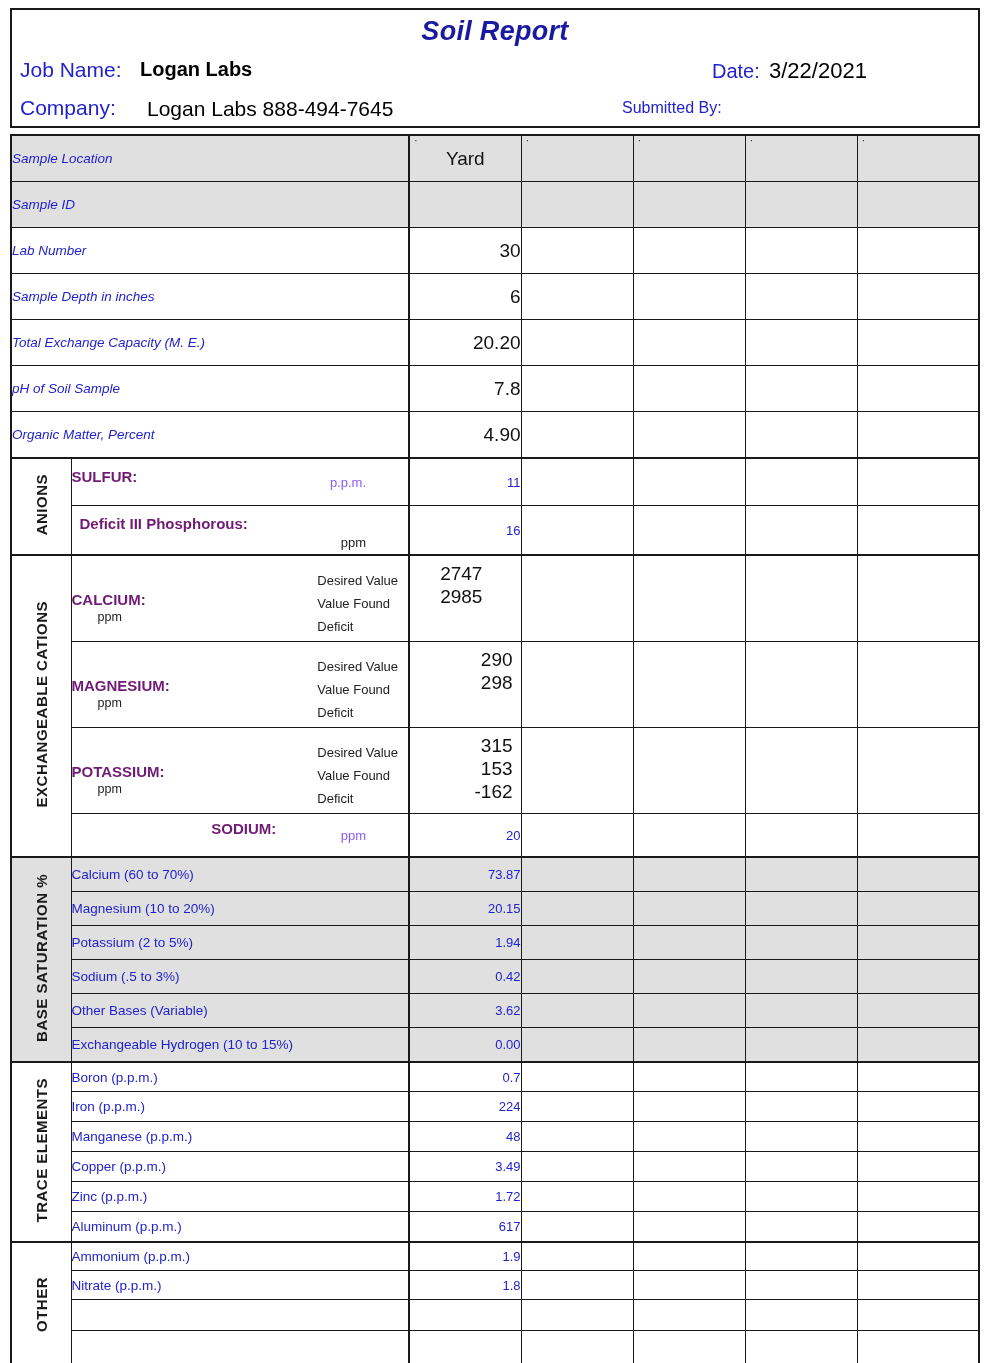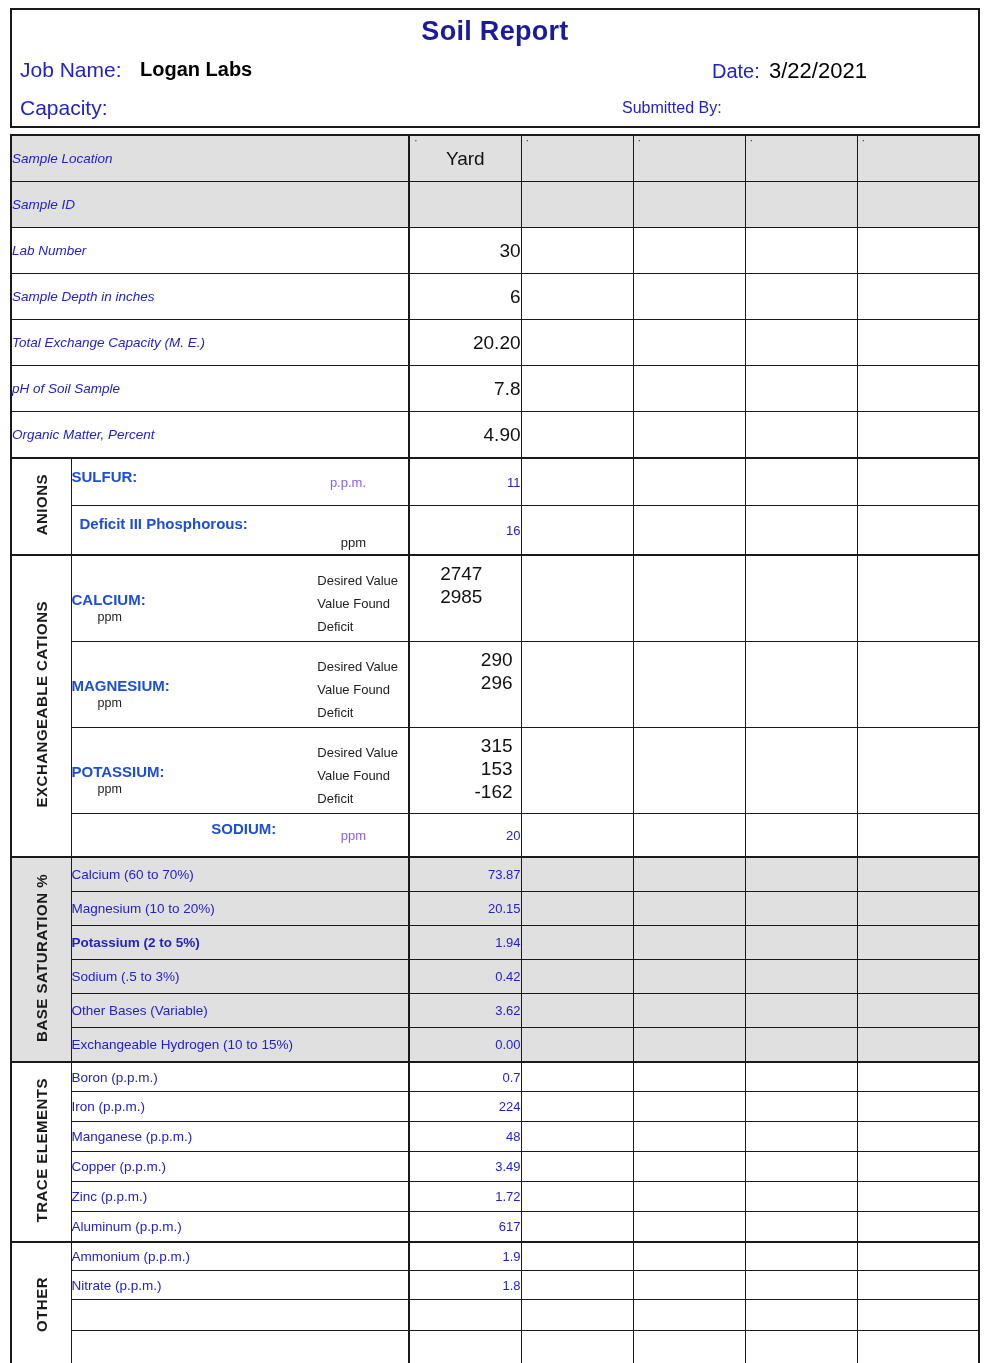--- a/index.html
+++ b/index.html
@@ -29,20 +29,21 @@
     box-sizing: border-box;
     background: #fff;
   }
   .report-title {
     position: absolute;
     left: 0; right: 0;
     top: 6px;
     text-align: center;
     font-size: 27px;
     font-weight: bold;
+    font-style: italic;
     color: #1a1aa0;
     letter-spacing: 0.3px;
   }
   .hdr-lbl {
     position: absolute;
     color: #2222cc;
     font-size: 21px;
     white-space: nowrap;
   }
   .hdr-val {
@@ -141,21 +142,21 @@
     color: #333;
     line-height: 6px;
   }
   td.tickcell { position: relative; }
 
   
   .nutri {
     display: block;
     font-weight: bold;
     font-size: 15px;
-    color: #1d4ed8;
+    color: #701a75;
   }
   .nutri-unit {
     display: block;
     font-size: 12.5px;
     color: #222;
     margin-left: 26px;
     margin-top: 2px;
   }
   .three-lines {
     position: absolute;
@@ -205,21 +206,22 @@
 <body>
 
 <div class="page">
 
   <div class="header-box">
     <div class="report-title">Soil Report</div>
 
     <div class="hdr-lbl lbl-job">Job Name:</div>
     <div class="hdr-val val-job">Logan Labs</div>
 
-    <div class="hdr-lbl lbl-company">Capacity:</div>
+    <div class="hdr-lbl lbl-company">Company:</div>
+    <div class="hdr-val val-company">Logan Labs 888-494-7645</div>
 
     <div class="hdr-lbl lbl-date">Date:</div>
     <div class="hdr-val val-date">3/22/2021</div>
 
     <div class="hdr-lbl lbl-submit">Submitted By:</div>
   </div>
 
   <table class="soil">
     <colgroup>
       <col class="c-sec">
@@ -379,21 +381,21 @@
           <div class="three-lines">
             <div>Desired Value</div>
             <div>Value Found</div>
             <div>Deficit</div>
           </div>
         </div>
       </td>
       <td class="data-cell first" style="vertical-align:top;">
         <div class="stack-vals" style="padding-top:6px;">
           <div>290</div>
-          <div>296</div>
+          <div>298</div>
           <div>&nbsp;</div>
         </div>
       </td>
       <td class="data-cell"></td>
       <td class="data-cell"></td>
       <td class="data-cell"></td>
       <td class="data-cell"></td>
     </tr>
 
     <tr>
@@ -450,21 +452,21 @@
     </tr>
     <tr class="shaded">
       <td class="label-cell" style="height:33px;"><span class="sm-label">Magnesium (10 to 20%)</span></td>
       <td class="data-cell first"><span>20.15</span></td>
       <td class="data-cell"><span></span></td>
       <td class="data-cell"><span></span></td>
       <td class="data-cell"><span></span></td>
       <td class="data-cell"><span></span></td>
     </tr>
     <tr class="shaded">
-      <td class="label-cell" style="height:33px;font-weight:bold;"><span class="sm-label">Potassium (2 to 5%)</span></td>
+      <td class="label-cell" style="height:33px;"><span class="sm-label">Potassium (2 to 5%)</span></td>
       <td class="data-cell first"><span>1.94</span></td>
       <td class="data-cell"><span></span></td>
       <td class="data-cell"><span></span></td>
       <td class="data-cell"><span></span></td>
       <td class="data-cell"><span></span></td>
     </tr>
     <tr class="shaded">
       <td class="label-cell" style="height:33px;"><span class="sm-label">Sodium (.5 to 3%)</span></td>
       <td class="data-cell first"><span>0.42</span></td>
       <td class="data-cell"><span></span></td>

